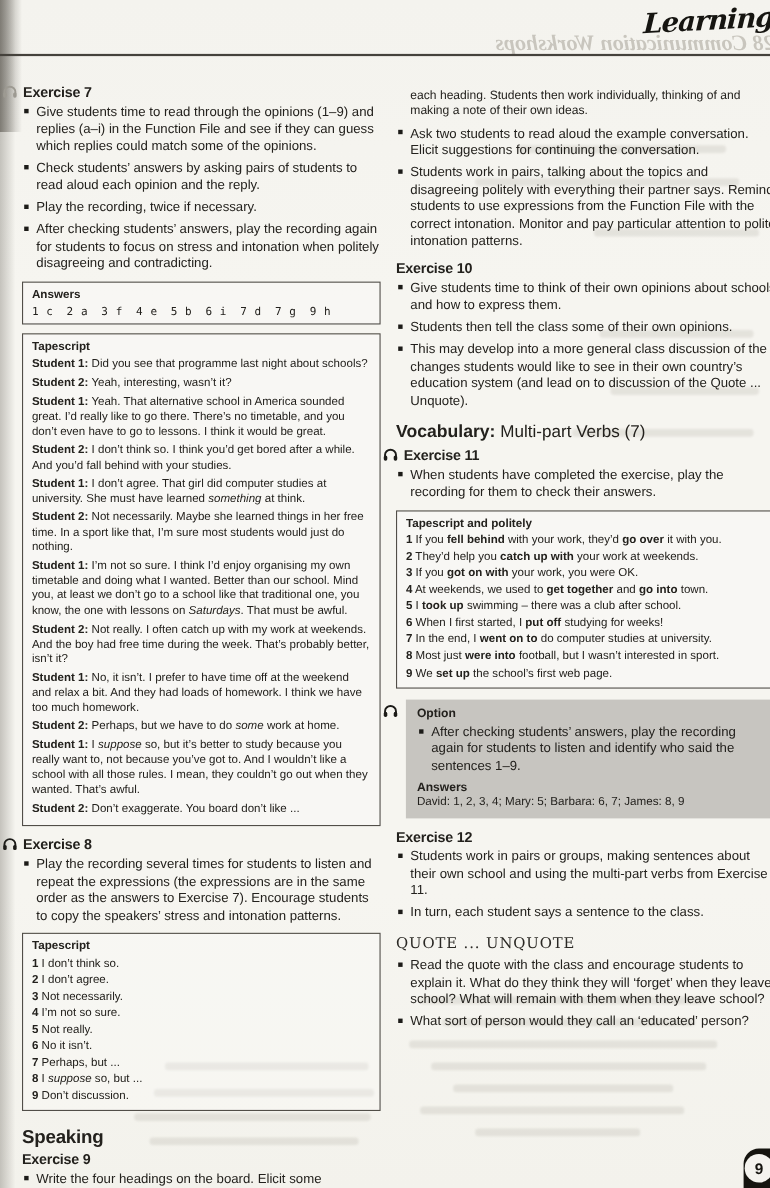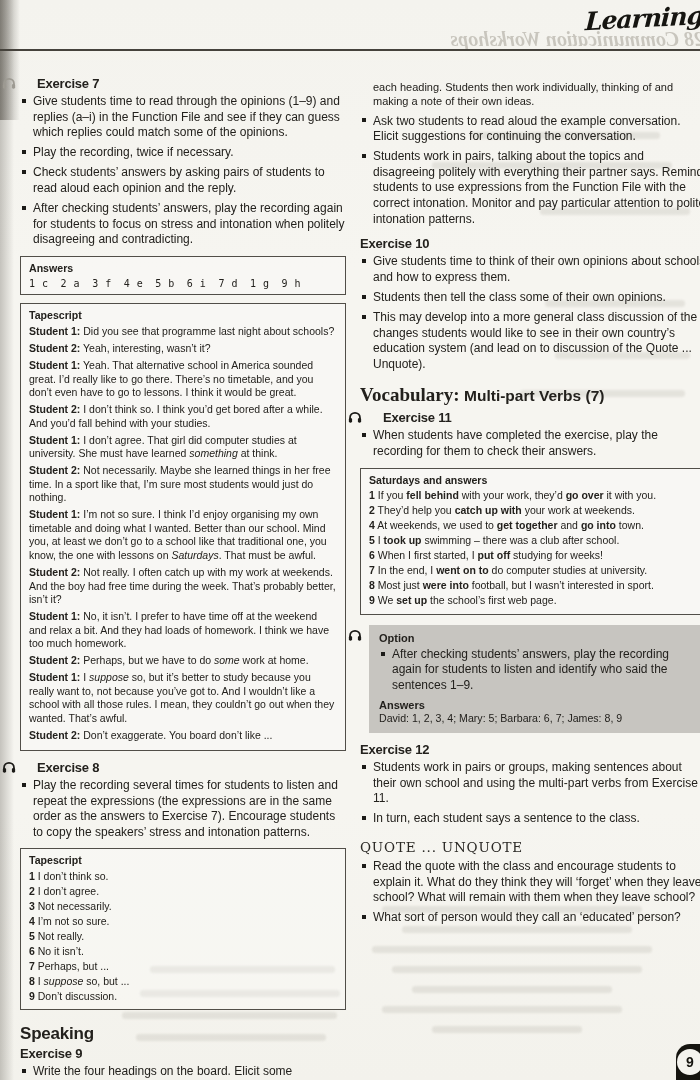--- a/index.html
+++ b/index.html
@@ -32,21 +32,21 @@
     font-family:"Liberation Serif",serif;font-style:italic;font-weight:bold;font-size:20px;
     color:var(--ghost);opacity:.42;transform:scaleX(-1);filter:blur(.7px);
   }
   .ghost{position:absolute;height:7px;border-radius:3px;background:var(--ghost);
     opacity:.16;filter:blur(1.2px);z-index:0;}
 
   .col{position:absolute;z-index:2;}
   .col-left{left:20px;top:76px;width:326px;}
   .col-right{left:360px;top:80px;width:346px;}
 
-  .ex-head{display:flex;align-items:center;gap:21px;margin:9px 0 3px;}
+  .ex-head{display:flex;align-items:center;gap:5px;margin:9px 0 3px;}
   .ex-head.first{margin-top:0;}
   .ex-title{font-weight:bold;font-size:13px;letter-spacing:-0.2px;}
   .col-left .with-icon{margin-left:-18px;}
   .col-right .with-icon{margin-left:-12px;}
   .hp-icon{display:inline-block;width:14px;height:13px;color:#1c1b18;flex:0 0 auto;}
   .hp-icon.gray{color:#9d9a92;}
   .hp-icon svg{display:block;}
 
   .bullets{list-style:none;margin:2px 0 6px;padding:0;font-size:12px;line-height:1.3;}
   .bullets li{position:relative;padding-left:13px;margin:0 0 4.5px;}
@@ -58,22 +58,22 @@
   .box-title{font-weight:bold;font-size:10.6px;margin:0 0 2px;}
   .ts{margin:0 0 3.5px;}
   .ts-num{padding-left:12px;text-indent:-12px;margin:0 0 1.5px;}
   .seg-b{font-weight:bold;}
   .seg-i{font-style:italic;}
   .answers-line{font-family:"DejaVu Sans Mono",monospace;font-size:10px;letter-spacing:.5px;}
   .answers-line span{margin-right:12px;}
 
   .section-head{font-weight:bold;font-size:17px;letter-spacing:-0.2px;margin:14px 0 2px;}
   .vocab{margin:12px 0 2px;}
-  .vocab .v1{font-weight:bold;font-size:19px;font-family:Liberation Serif, serif;}
-  .vocab .v2{font-weight:bold;font-size:15.5px;}
+  .vocab .v1{font-weight:bold;font-size:16px;}
+  .vocab .v2{font-weight:normal;font-size:15.5px;}
   .quote-head{font-family:"DejaVu Serif",serif;font-size:13.5px;letter-spacing:.8px;margin:12px 0 4px;color:#2a2824;}
 
   .option-row{display:flex;gap:7px;margin:10px 0 8px;margin-left:-12px;}
   .option-row .hp-icon{margin-top:4px;}
   .option-box{flex:1;background:var(--option-bg);padding:6px 10px 7px;font-size:10.8px;line-height:1.3;}
   .option-box .bullets{margin:2px 0 3px;}
   .option-box .box-title{font-size:11px;}
   .option-answers{font-size:10.6px;}
 
   .page-tab{position:absolute;left:676px;top:1044px;width:40px;height:50px;
@@ -119,29 +119,29 @@
         <svg viewBox="0 0 24 20" width="14" height="13">
             <path d="M3.5 13 L3.5 10 A8.5 8 0 0 1 20.5 10 L20.5 13" fill="none" stroke="currentColor" stroke-width="3"></path>
             <rect x="1.5" y="11" width="5.5" height="8" rx="2.5" fill="currentColor"></rect>
             <rect x="17" y="11" width="5.5" height="8" rx="2.5" fill="currentColor"></rect>
           </svg>
       </span>
       <span class="ex-title">Exercise 7</span>
     </div>
     <ul class="bullets">
       <li>Give students time to read through the opinions (1–9) and replies (a–i) in the Function File and see if they can guess which replies could match some of the opinions.</li>
+      <li>Check students’ answers by asking pairs of students to read aloud each opinion and the reply.</li>
       <li>Play the recording, twice if necessary.</li>
-      <li>Check students’ answers by asking pairs of students to read aloud each opinion and the reply.</li>
       <li>After checking students’ answers, play the recording again for students to focus on stress and intonation when politely disagreeing and contradicting.</li>
     </ul>
 
     <div class="box">
       <div class="box-title">Answers</div>
       <div class="answers-line">
-        <span>1 c</span><span>2 a</span><span>3 f</span><span>4 e</span><span>5 b</span><span>6 i</span><span>7 d</span><span>1 g</span><span>9 h</span>
+        <span>1 c</span><span>2 a</span><span>3 f</span><span>4 e</span><span>5 b</span><span>6 i</span><span>7 d</span><span>7 g</span><span>9 h</span>
       </div>
     </div>
 
     <div class="box">
       <div class="box-title">Tapescript</div>
       <p class="ts"><span class="seg-b">Student 1:</span><span class="seg-r"> Did you see that programme last night about schools?</span></p>
       <p class="ts"><span class="seg-b">Student 2:</span><span class="seg-r"> Yeah, interesting, wasn’t it?</span></p>
       <p class="ts"><span class="seg-b">Student 1:</span><span class="seg-r"> Yeah. That alternative school in America sounded great. I’d really like to go there. There’s no timetable, and you don’t even have to go to lessons. I think it would be great.</span></p>
       <p class="ts"><span class="seg-b">Student 2:</span><span class="seg-r"> I don’t think so. I think you’d get bored after a while. And you’d fall behind with your studies.</span></p>
       <p class="ts"><span class="seg-b">Student 1:</span><span class="seg-r"> I don’t agree. That girl did computer studies at university. She must have learned </span><span class="seg-i">something</span><span class="seg-r"> at think.</span></p>
@@ -220,23 +220,24 @@
             <rect x="17" y="11" width="5.5" height="8" rx="2.5" fill="currentColor"></rect>
           </svg>
       </span>
       <span class="ex-title">Exercise 11</span>
     </div>
     <ul class="bullets">
       <li>When students have completed the exercise, play the recording for them to check their answers.</li>
     </ul>
 
     <div class="box">
-      <div class="box-title">Saturdays and answers</div>
+      <div class="box-title">Tapescript and politely</div>
       <div class="ts-num"><span class="seg-b">1</span><span class="seg-r"> If you </span><span class="seg-b">fell behind</span><span class="seg-r"> with your work, they’d </span><span class="seg-b">go over</span><span class="seg-r"> it with you.</span></div>
       <div class="ts-num"><span class="seg-b">2</span><span class="seg-r"> They’d help you </span><span class="seg-b">catch up with</span><span class="seg-r"> your work at weekends.</span></div>
+      <div class="ts-num"><span class="seg-b">3</span><span class="seg-r"> If you </span><span class="seg-b">got on with</span><span class="seg-r"> your work, you were OK.</span></div>
       <div class="ts-num"><span class="seg-b">4</span><span class="seg-r"> At weekends, we used to </span><span class="seg-b">get together</span><span class="seg-r"> and </span><span class="seg-b">go into</span><span class="seg-r"> town.</span></div>
       <div class="ts-num"><span class="seg-b">5</span><span class="seg-r"> I </span><span class="seg-b">took up</span><span class="seg-r"> swimming – there was a club after school.</span></div>
       <div class="ts-num"><span class="seg-b">6</span><span class="seg-r"> When I first started, I </span><span class="seg-b">put off</span><span class="seg-r"> studying for weeks!</span></div>
       <div class="ts-num"><span class="seg-b">7</span><span class="seg-r"> In the end, I </span><span class="seg-b">went on to</span><span class="seg-r"> do computer studies at university.</span></div>
       <div class="ts-num"><span class="seg-b">8</span><span class="seg-r"> Most just </span><span class="seg-b">were into</span><span class="seg-r"> football, but I wasn’t interested in sport.</span></div>
       <div class="ts-num"><span class="seg-b">9</span><span class="seg-r"> We </span><span class="seg-b">set up</span><span class="seg-r"> the school’s first web page.</span></div>
     </div>
 
     <div class="option-row">
       <span class="hp-icon">

